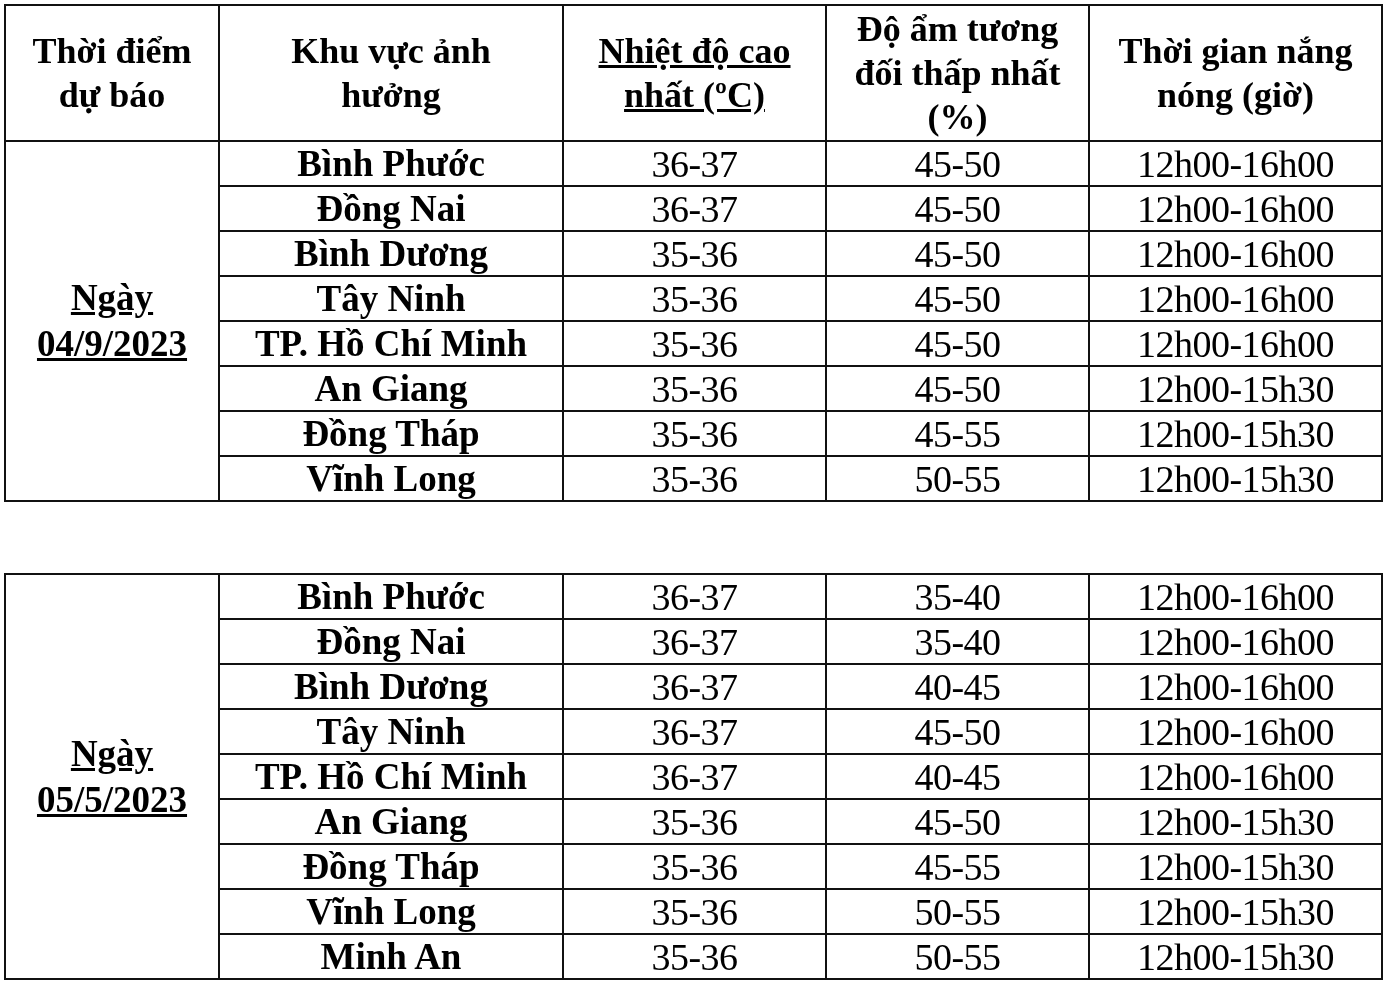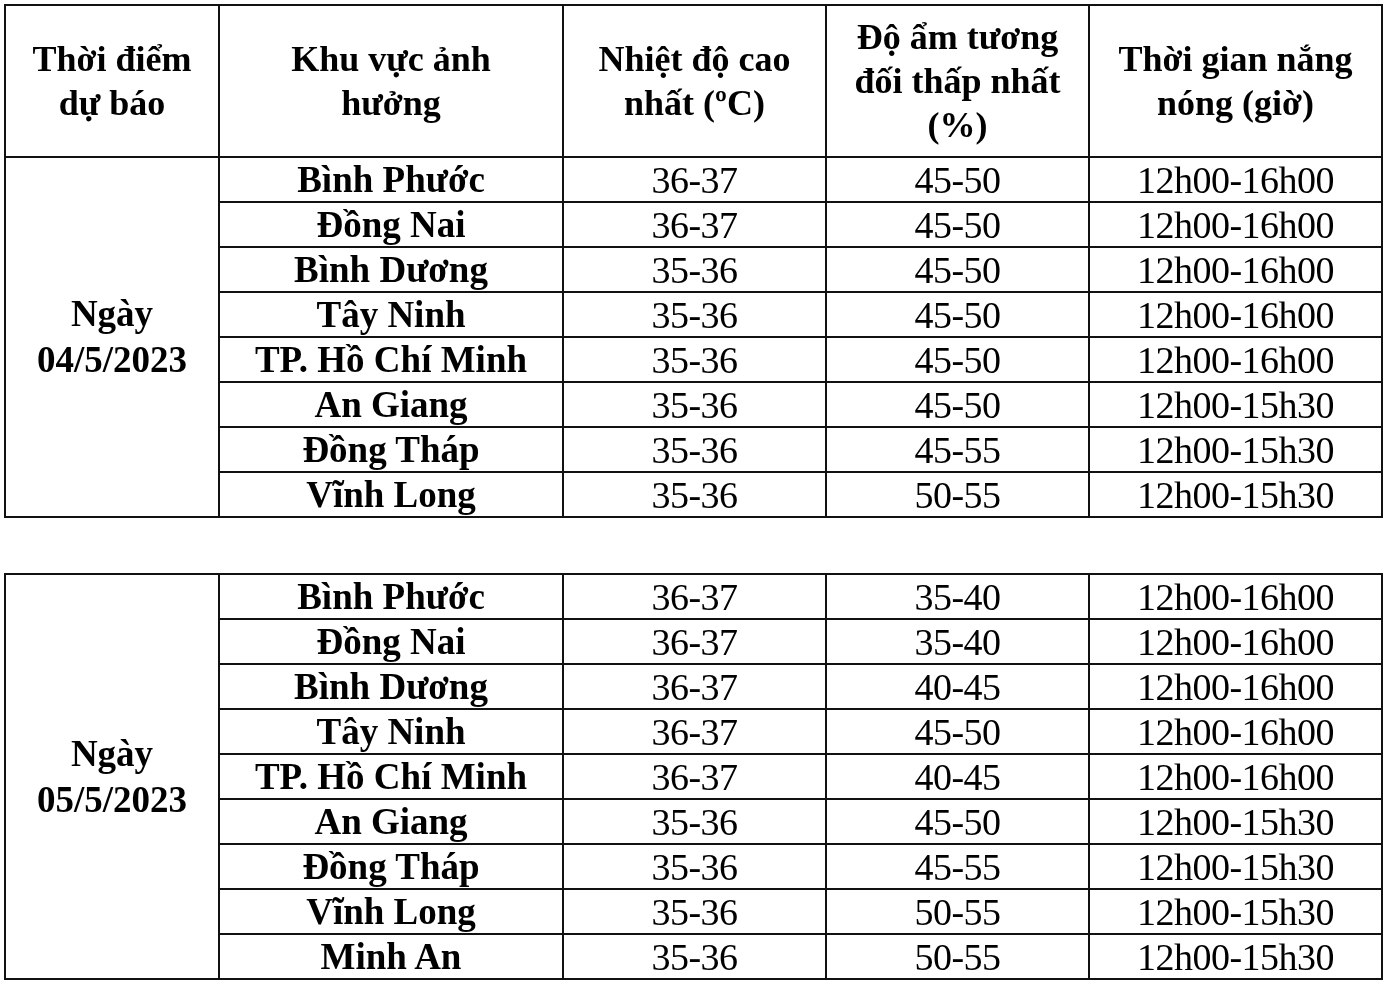--- a/index.html
+++ b/index.html
@@ -7,46 +7,46 @@
          font-family: "Liberation Serif", "DejaVu Serif", serif; color: #000; }
   table.fc { position: absolute; left: 4px; border-collapse: collapse; table-layout: fixed; width: 1377px; }
   table.fc td, table.fc th { border: 2px solid #111; text-align: center; vertical-align: middle; padding: 0; overflow: hidden; }
   #t1 { top: 4px; }
   #t2 { top: 573px; }
   col.c1 { width: 214px; } col.c2 { width: 344px; } col.c3 { width: 263px; } col.c4 { width: 263px; } col.c5 { width: 293px; }
   th { font-weight: bold; font-size: 36px; line-height: 44px; height: 134px; }
   td { font-size: 38px; line-height: 40px; }
   tr.row td { height: 43px; }
   td.area { font-weight: bold; font-size: 37px; margin-left: 8px; }
-  td.date { font-weight: bold; font-size: 37px; line-height: 46px; }
+  td.date { font-weight: bold; font-size: 37px; line-height: 46px; text-decoration: underline; }
   .num { letter-spacing: -0.5px; }
 </style>
 </head>
 <body>
 
 <table class="fc" id="t1">
   <colgroup>
       <col class="c1">
       <col class="c2">
       <col class="c3">
       <col class="c4">
       <col class="c5">
     </colgroup>
   <tbody>
       <tr>
     <th style="padding:0 20px;">Thời điểm dự báo</th>
     <th style="padding:0 60px;">Khu vực ảnh hưởng</th>
-    <th style="padding:8px 22px;">Nhiệt độ cao nhất (ºC)</th>
+    <th style="padding:0 22px;text-decoration:underline;">Nhiệt độ cao nhất (ºC)</th>
     <th style="padding:0 14px;text-align:center;">Độ ẩm tương đối thấp nhất (%)</th>
     <th style="padding:0 2px;">Thời gian nắng nóng (giờ)</th>
   </tr>
   <tr class="row">
     <td class="date" rowspan="8">
       <div>Ngày</div>
-      <div>04/5/2023</div>
+      <div>04/9/2023</div>
     </td>
     <td class="area">Bình Phước</td>
     <td class="num">36-37</td>
     <td class="num">45-50</td>
     <td class="num">12h00-16h00</td>
   </tr>
   <tr class="row">
     <td class="area">Đồng Nai</td>
     <td class="num">36-37</td>
     <td class="num">45-50</td>

